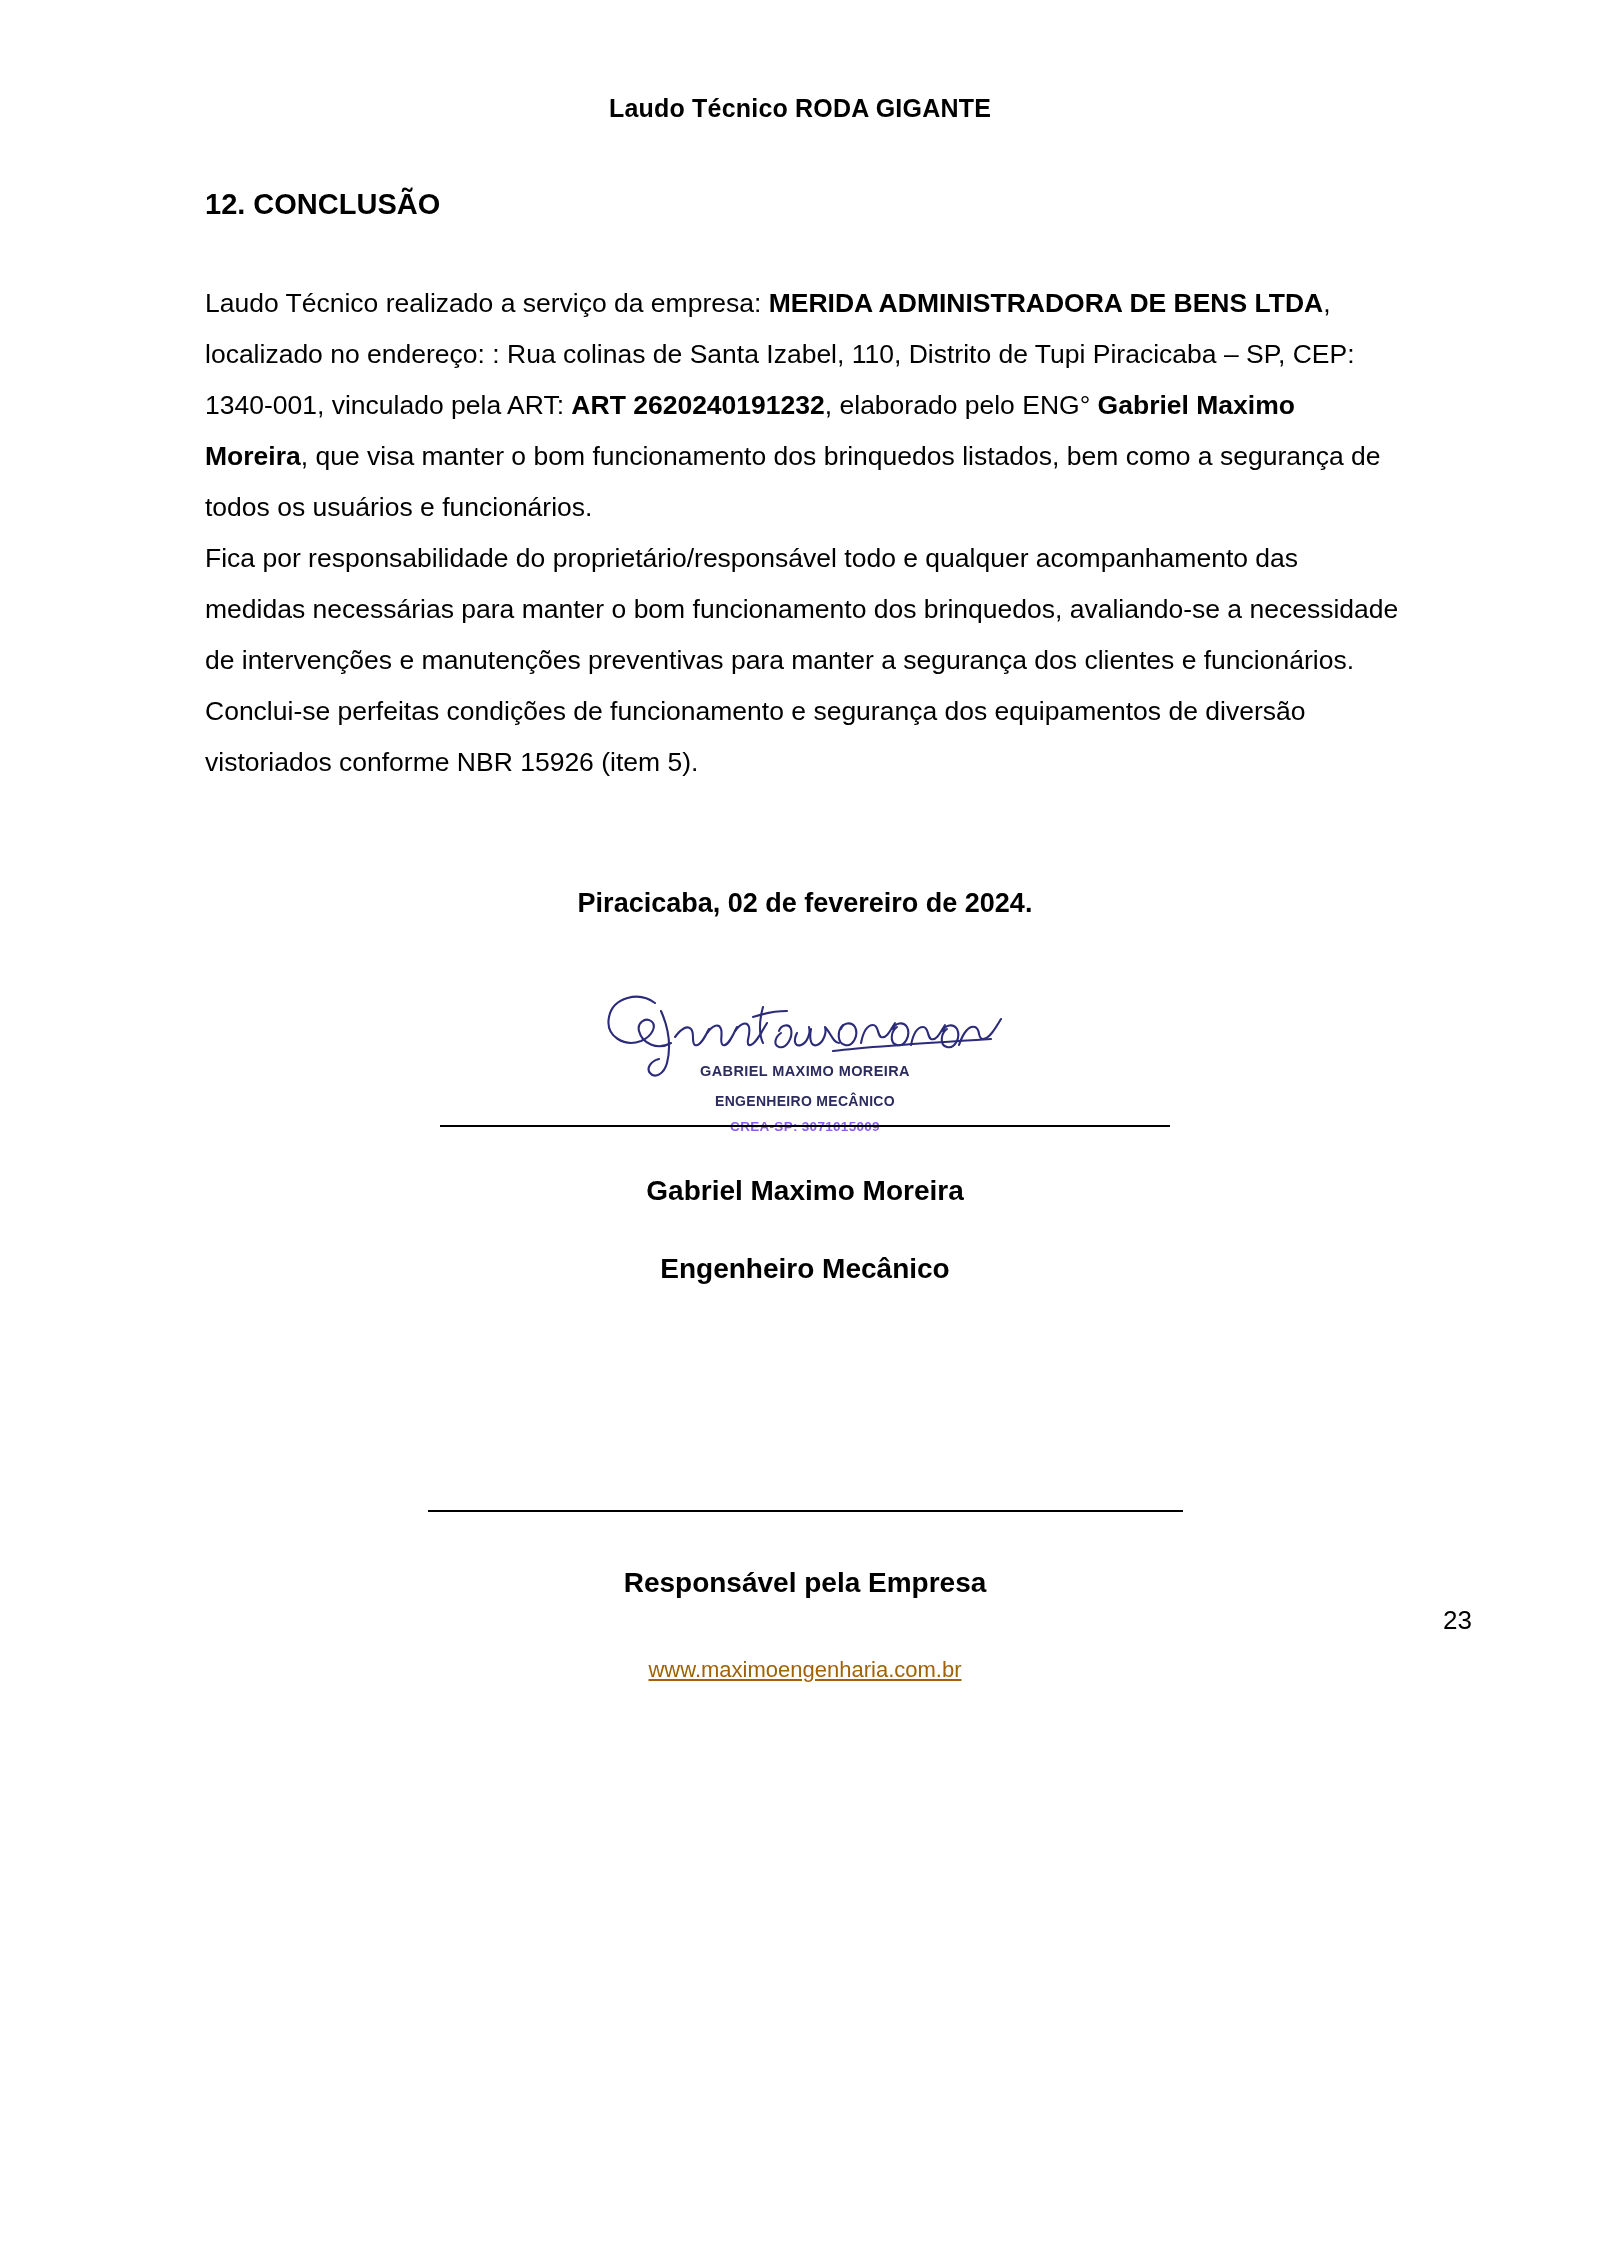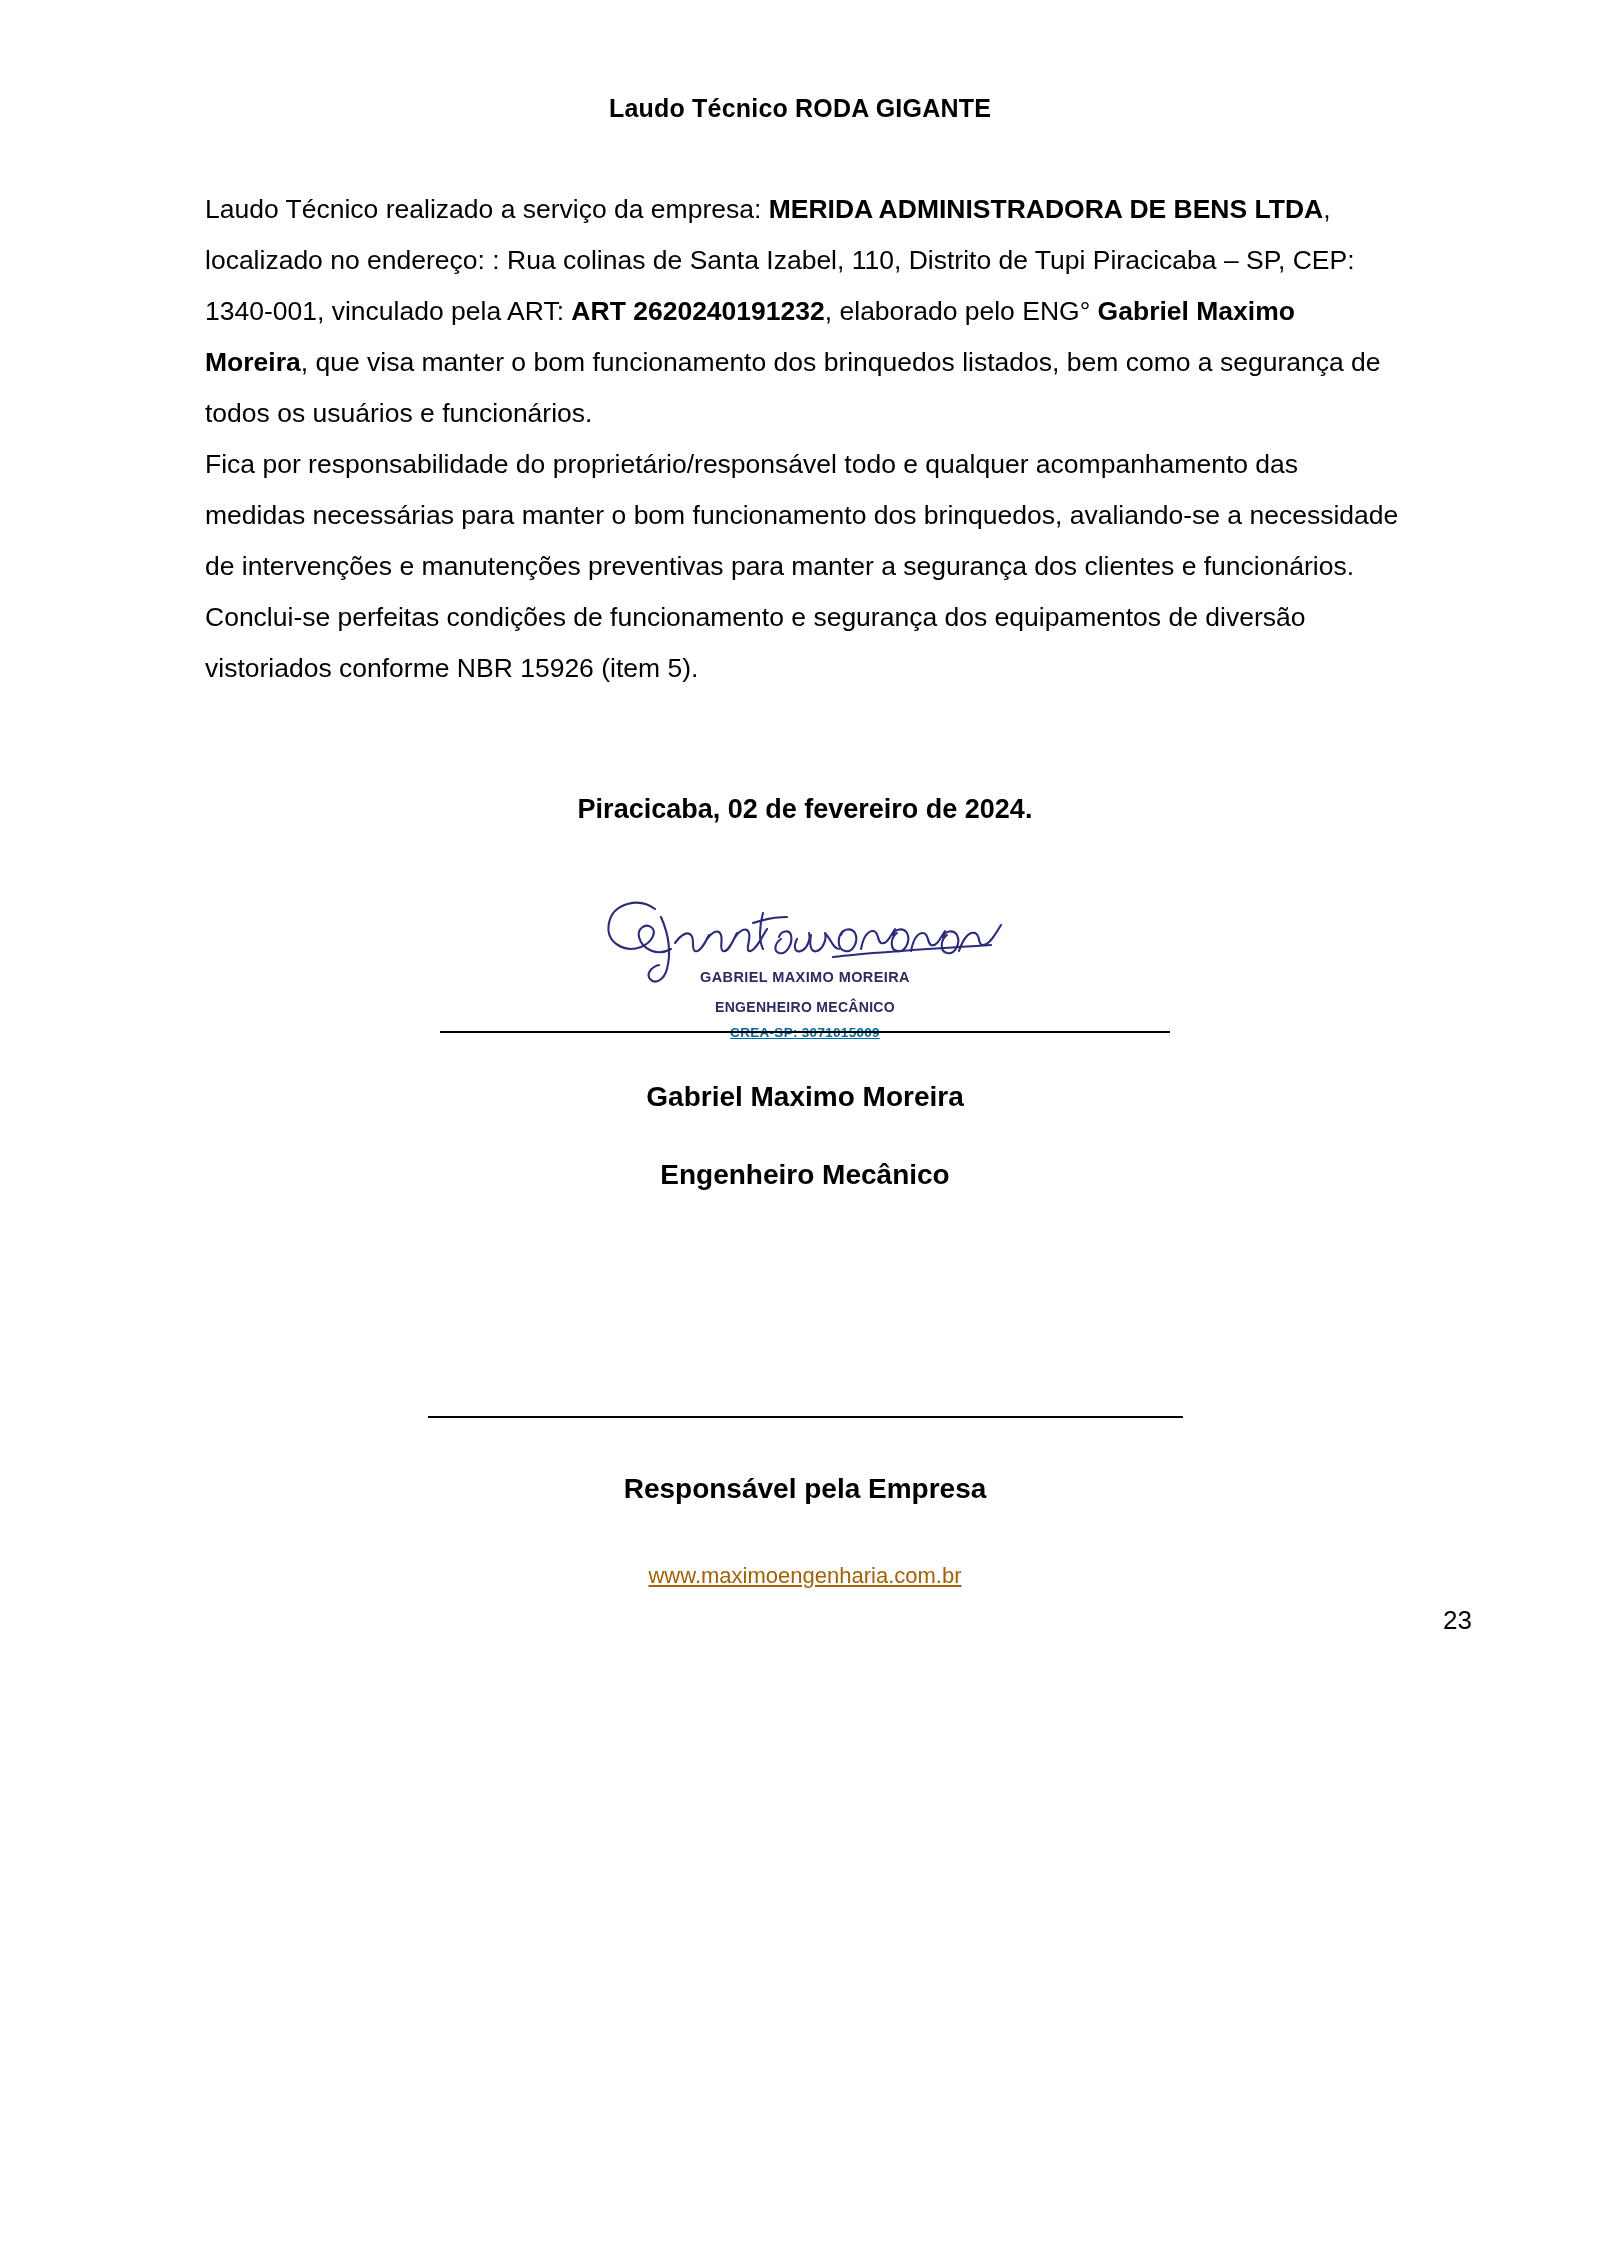--- a/index.html
+++ b/index.html
@@ -116,24 +116,23 @@
     letter-spacing: 0.3px;
     white-space: nowrap;
   }
   .sig-crea-small {
     position: absolute;
     left: 50%;
     transform: translateX(-50%);
     top: 138px;
     font-size: 13.5px;
     font-weight: bold;
-    color: #0369a1;
+    color: #8b5cf6;
     letter-spacing: 0.3px;
     white-space: nowrap;
-    text-decoration: underline;
   }
 
   .rule {
     width: 730px;
     height: 0;
     border-top: 2px solid #000;
     margin: 0 auto;
   }
   .rule.sig-rule {
     position: relative;
@@ -185,20 +184,21 @@
 <body>
 
 <div class="page">
 
   <div class="doc-header">
     <div class="hline">Laudo Técnico RODA GIGANTE</div>
   </div>
 
   <div class="content">
 
+    <div class="section-title">12. CONCLUSÃO</div>
 
     <p class="para first">
       <span>Laudo Técnico realizado a serviço da empresa: </span><span class="b">MERIDA ADMINISTRADORA DE BENS LTDA</span><span>, localizado no endereço: : Rua colinas de Santa Izabel, 110, Distrito de Tupi Piracicaba – SP, CEP: 1340-001, vinculado pela ART: </span><span class="b">ART 2620240191232</span><span>, elaborado pelo ENG° </span><span class="b">Gabriel Maximo Moreira</span><span>, que visa manter o bom funcionamento dos brinquedos listados, bem como a segurança de todos os usuários e funcionários.</span>
     </p>
 
     <p class="para tight">Fica por responsabilidade do proprietário/responsável todo e qualquer acompanhamento das medidas necessárias para manter o bom funcionamento dos brinquedos, avaliando-se a necessidade de intervenções e manutenções preventivas para manter a segurança dos clientes e funcionários.</p>
 
     <p class="para tight">Conclui-se perfeitas condições de funcionamento e segurança dos equipamentos de diversão vistoriados conforme NBR 15926 (item 5).</p>
 
 

